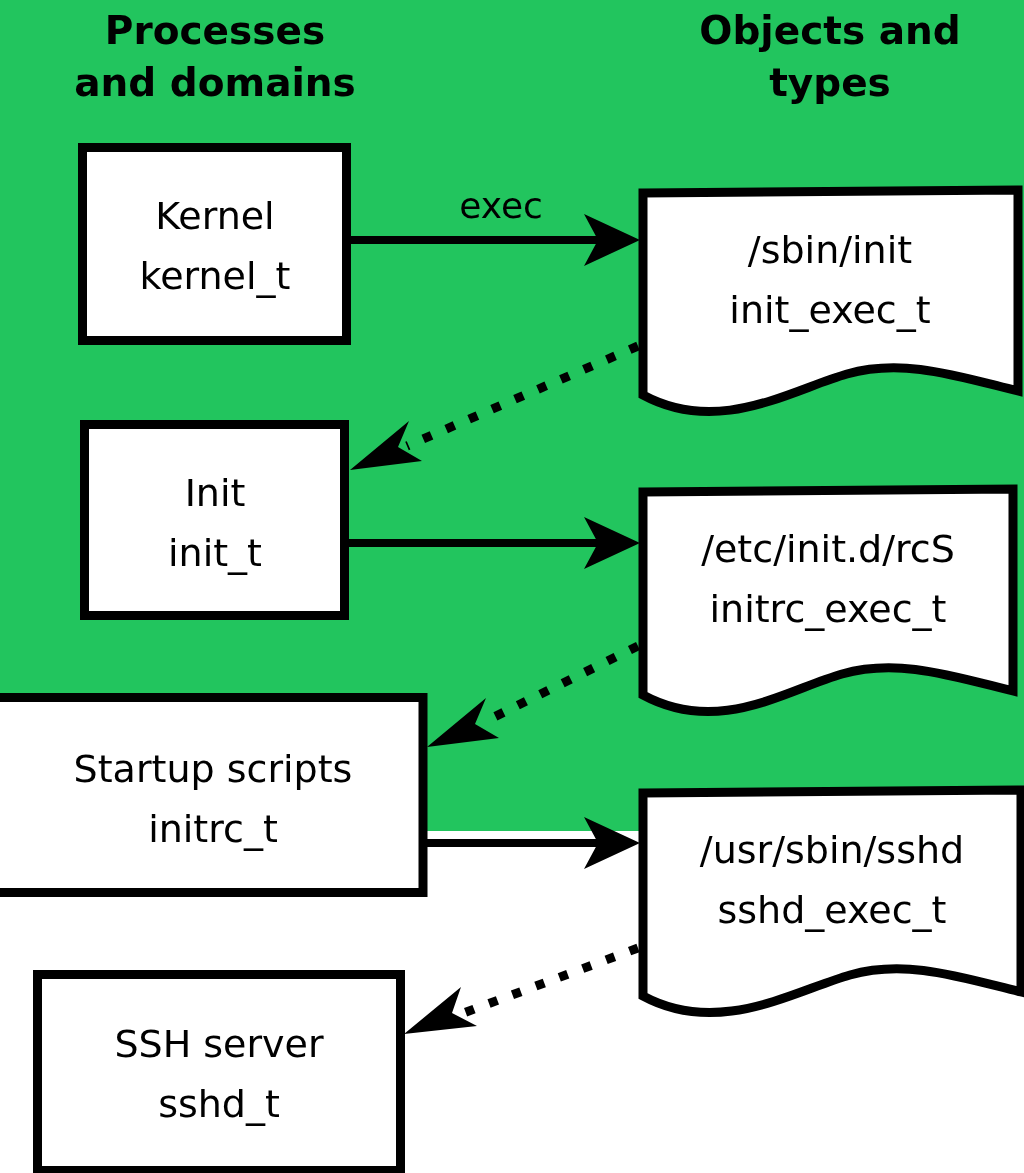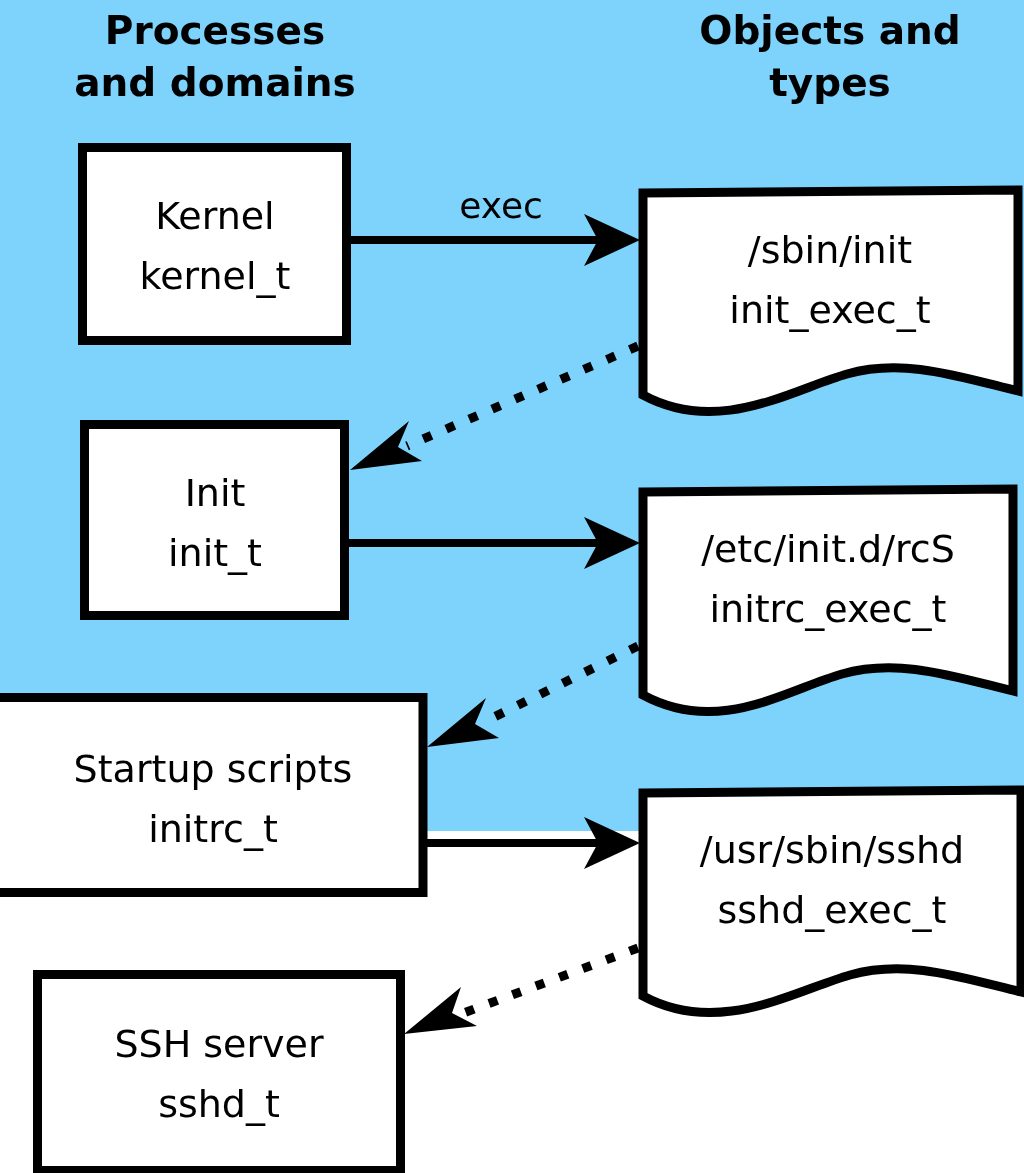--- a/index.html
+++ b/index.html
@@ -10,21 +10,21 @@
   body {
     width: 1024px;
     height: 1173px;
     overflow: hidden;
     font-family: "DejaVu Sans", sans-serif;
   }
   #diagram-root {
     position: relative;
     width: 1024px;
     height: 831px;
-    background: #7dd3fc;
+    background: #22c55e;
   }
   svg#diagram-canvas {
     position: absolute;
     top: 0;
     left: 0;
     width: 1024px;
     height: 1173px;
     display: block;
   }
   .col-header {

